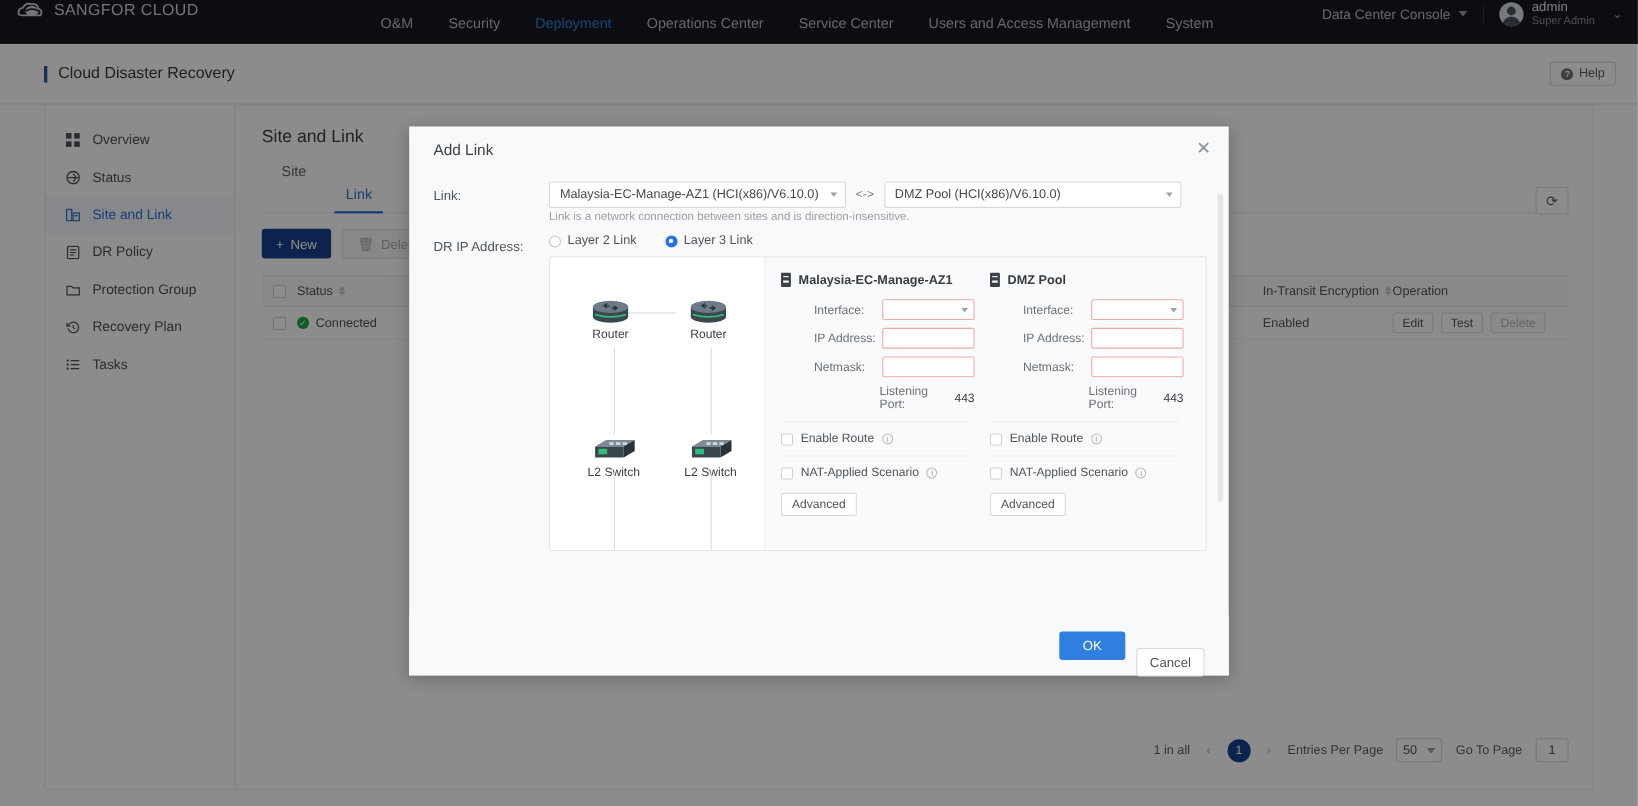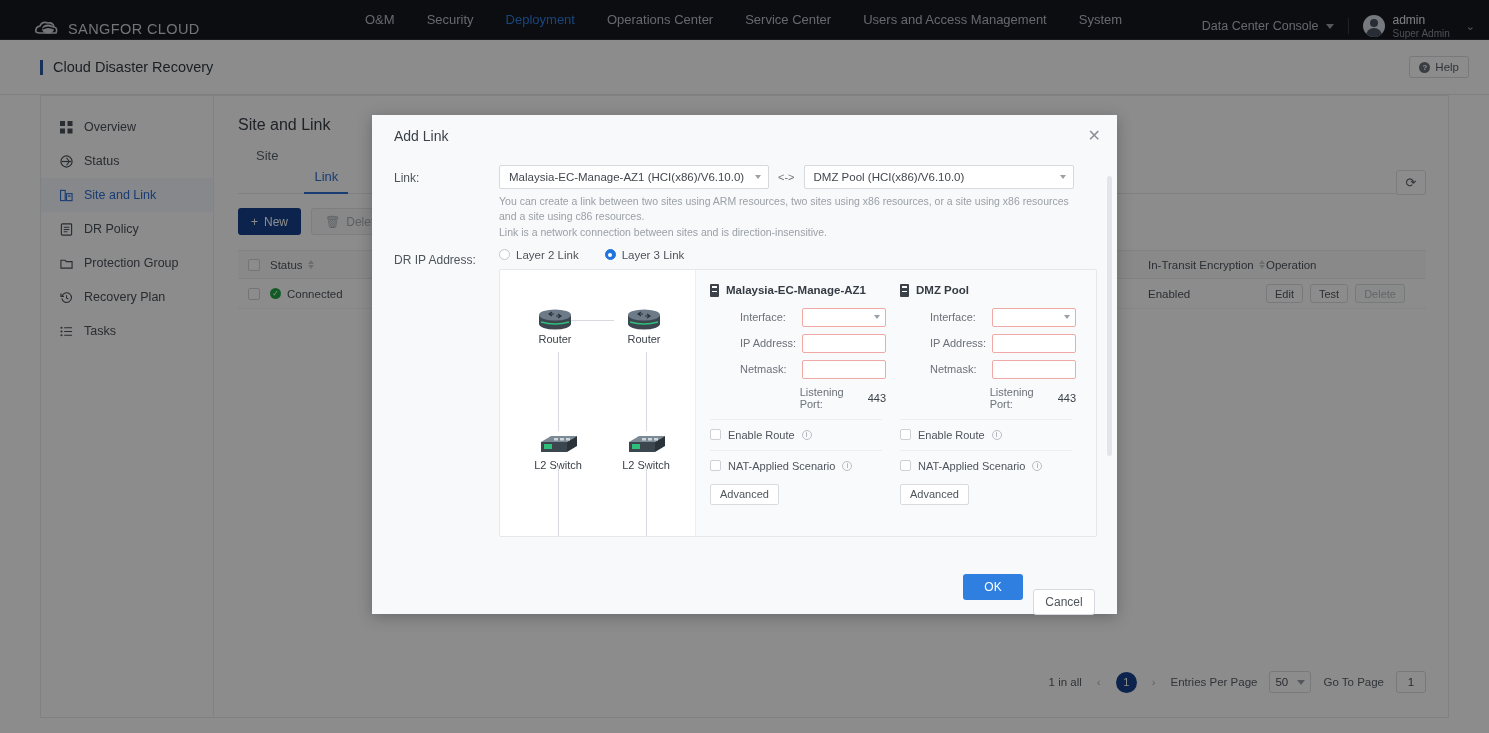--- a/index.html
+++ b/index.html
@@ -9,23 +9,22 @@
     font-family: "Liberation Sans", sans-serif;
     background:#ffffff;
     overflow:hidden;
     position:relative;
     -webkit-font-smoothing:antialiased;
   }
 
   
   #topnav{
     position:absolute; left:0; top:0; width:1489px; height:40px;
-    background:#14181f; display:flex; align-items:flex-end;
+    background:#14181f; display:flex; align-items:flex-start;
     border-bottom:1px solid #2a2f38;
-    padding-left:19px;
   }
   .brand{ display:flex; align-items:center; gap:9px; padding-left:14px; width:330px; }
   .brand-logo{ width:26px; height:20px; position:relative; flex:none; }
   .brand-name{ color:#cfd3d9; font-size:14.5px; letter-spacing:.4px; }
   .nav-items{ display:flex; align-items:center; gap:0; flex:1; }
   .nav-item{
     color:#b9bec6; font-size:13px; padding:0 16px; height:40px;
     display:flex; align-items:center; cursor:pointer; white-space:nowrap;
   }
   .nav-item.active{ color:#2f7fe0; }
@@ -420,21 +419,20 @@
             <div class="selbox">
               <span>Malaysia-EC-Manage-AZ1 (HCI(x86)/V6.10.0)</span>
               <span class="caret-s"></span>
             </div>
             <span class="arrows">&lt;-&gt;</span>
             <div class="selbox">
               <span>DMZ Pool (HCI(x86)/V6.10.0)</span>
               <span class="caret-s"></span>
             </div>
           </div>
-          <div class="hint">You can create a link between two sites using ARM resources, two sites using x86 resources, or a site using x86 resources and a site using c86 resources.</div>
           <div class="hint" style="margin-top:1px">Link is a network connection between sites and is direction-insensitive.</div>
         </div>
       </div>
 
 
       <div class="frow" style="margin-top:6px">
         <div class="flabel">DR IP Address:</div>
         <div class="fcontrol">
           <div class="radios" style="padding-top:2px">
             <span class="radio">

